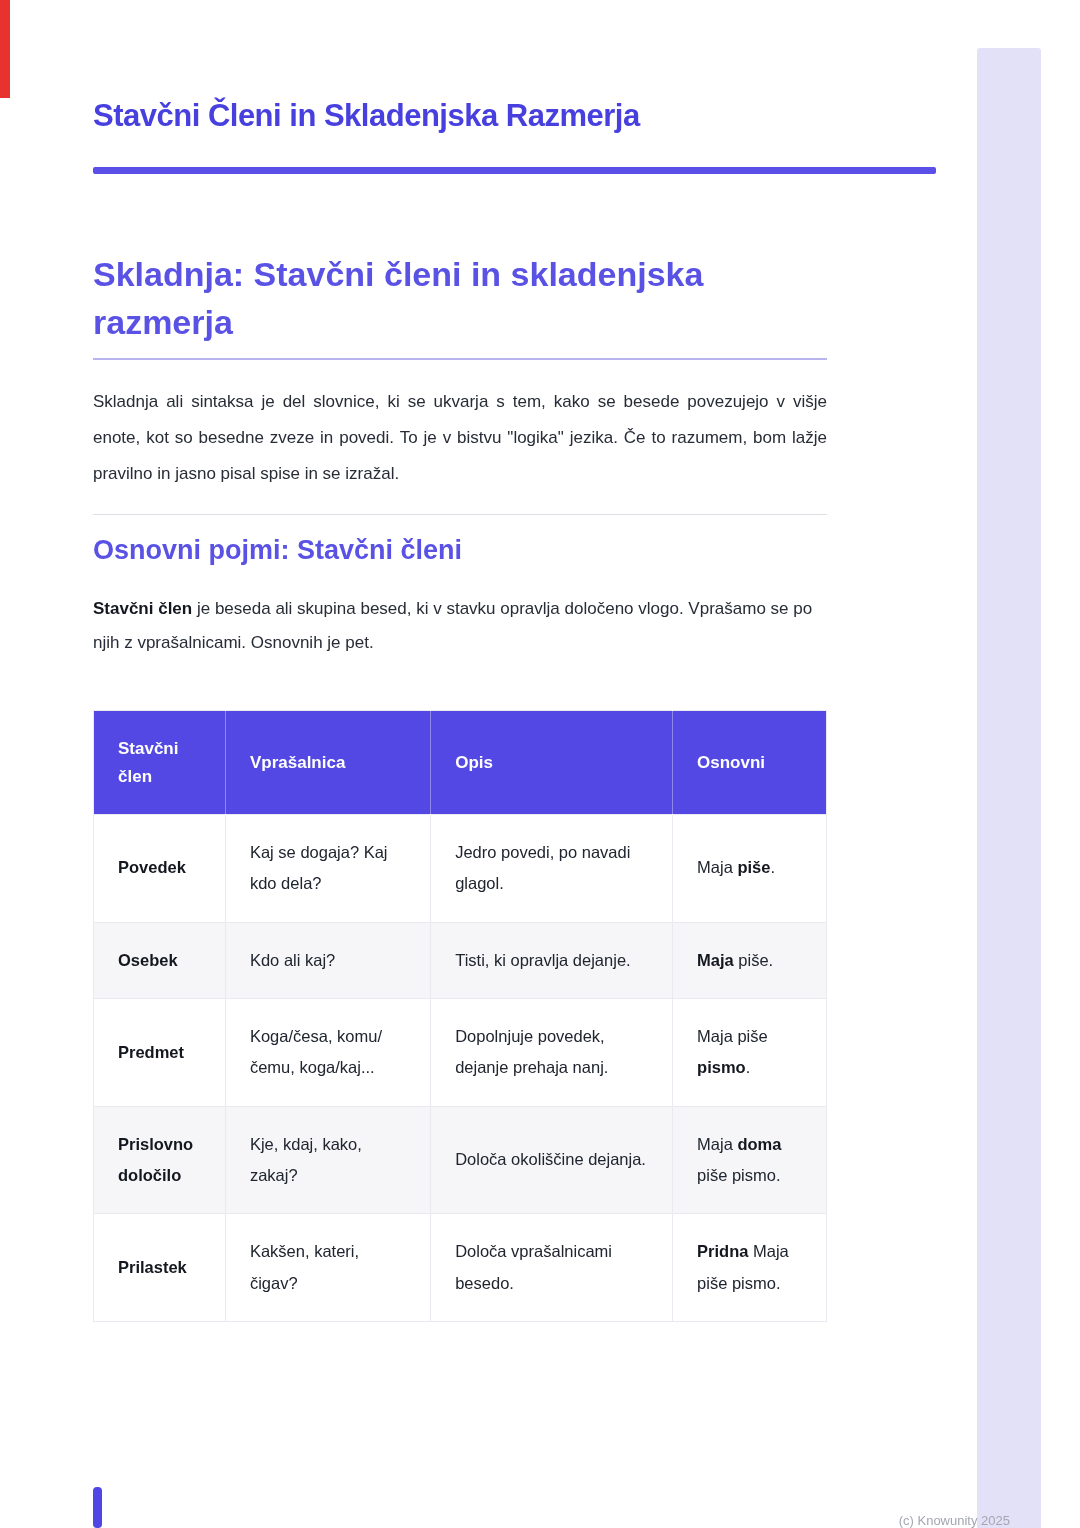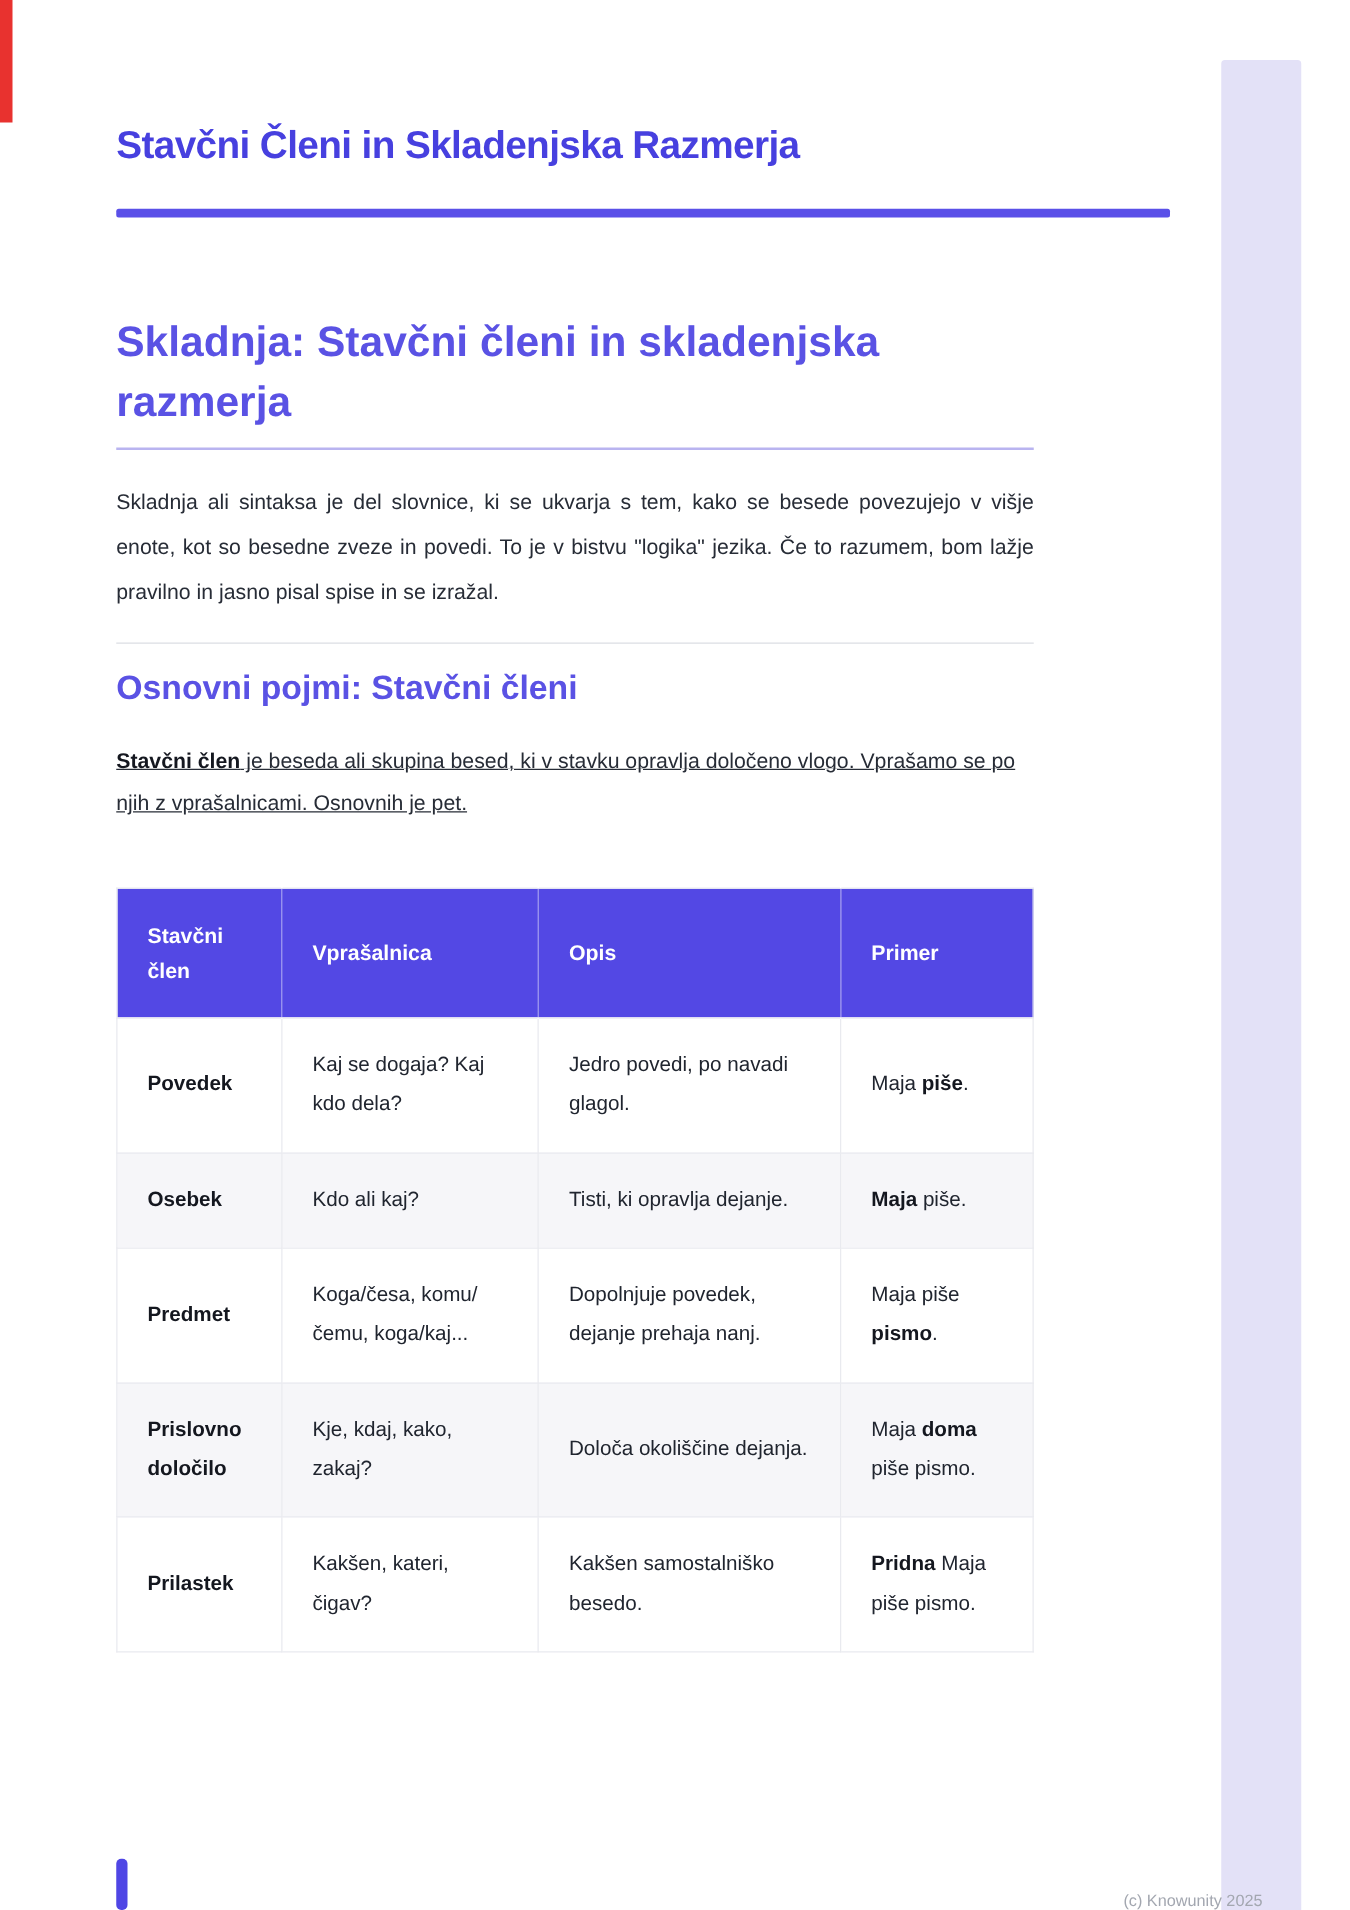--- a/index.html
+++ b/index.html
@@ -88,21 +88,20 @@
     font-size: 27px;
     font-weight: 800;
     color: var(--heading-color);
   }
   p.lead {
     margin-top: 26px;
     width: 734px;
     font-size: 17px;
     line-height: 34px;
     color: var(--body-text);
-    text-decoration: underline;
   }
   p.lead strong, td strong { font-weight: 700; color: #14171f; }
   table {
     margin-top: 50px;
     width: 734px;
     border-collapse: collapse;
     border: 1px solid #e9eaef;
   }
   th {
     background: var(--table-header-bg);
@@ -169,21 +168,21 @@
         <col style="width:18%">
         <col style="width:28%">
         <col style="width:33%">
         <col style="width:21%">
       </colgroup>
       <thead>
         <tr>
             <th>Stavčni člen</th>
             <th>Vprašalnica</th>
             <th>Opis</th>
-            <th>Primer</th>
+            <th>Osnovni</th>
           </tr>
       </thead>
       <tbody>
           <tr>
             <td class="first-col"><strong>Povedek</strong></td>
             <td>Kaj se dogaja? Kaj kdo dela?</td>
             <td>Jedro povedi, po navadi glagol.</td>
             <td>Maja <strong>piše</strong>.</td>
           </tr>
           <tr>
@@ -200,21 +199,21 @@
           </tr>
           <tr>
             <td class="first-col"><strong>Prislovno določilo</strong></td>
             <td>Kje, kdaj, kako, zakaj?</td>
             <td>Določa okoliščine dejanja.</td>
             <td>Maja <strong>doma</strong> piše pismo.</td>
           </tr>
           <tr>
             <td class="first-col"><strong>Prilastek</strong></td>
             <td>Kakšen, kateri, čigav?</td>
-            <td>Kakšen samostalniško besedo.</td>
+            <td>Določa vprašalnicami besedo.</td>
             <td><strong>Pridna</strong> Maja piše pismo.</td>
           </tr>
         </tbody>
     </table>
   </div>
 
   <div class="copyright">(c) Knowunity 2025</div>
   <div class="next-marker"></div>
 </div>
 

